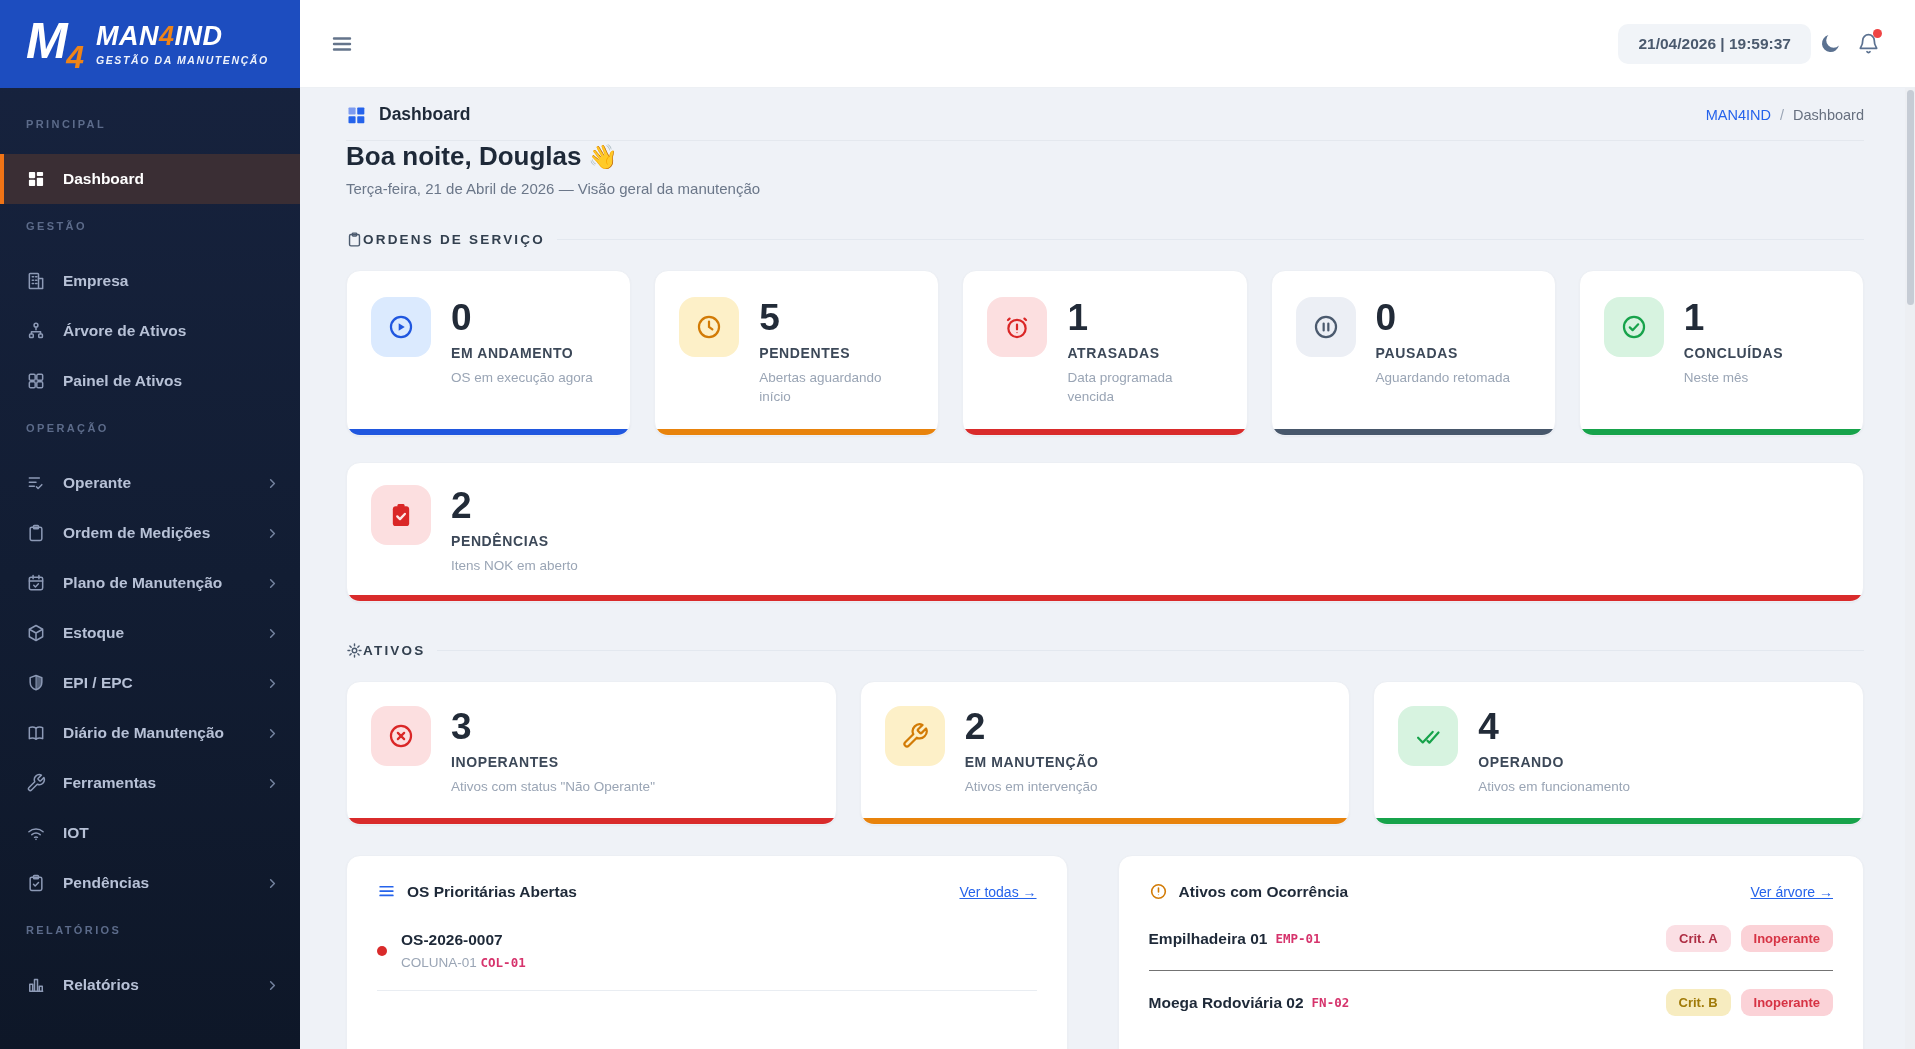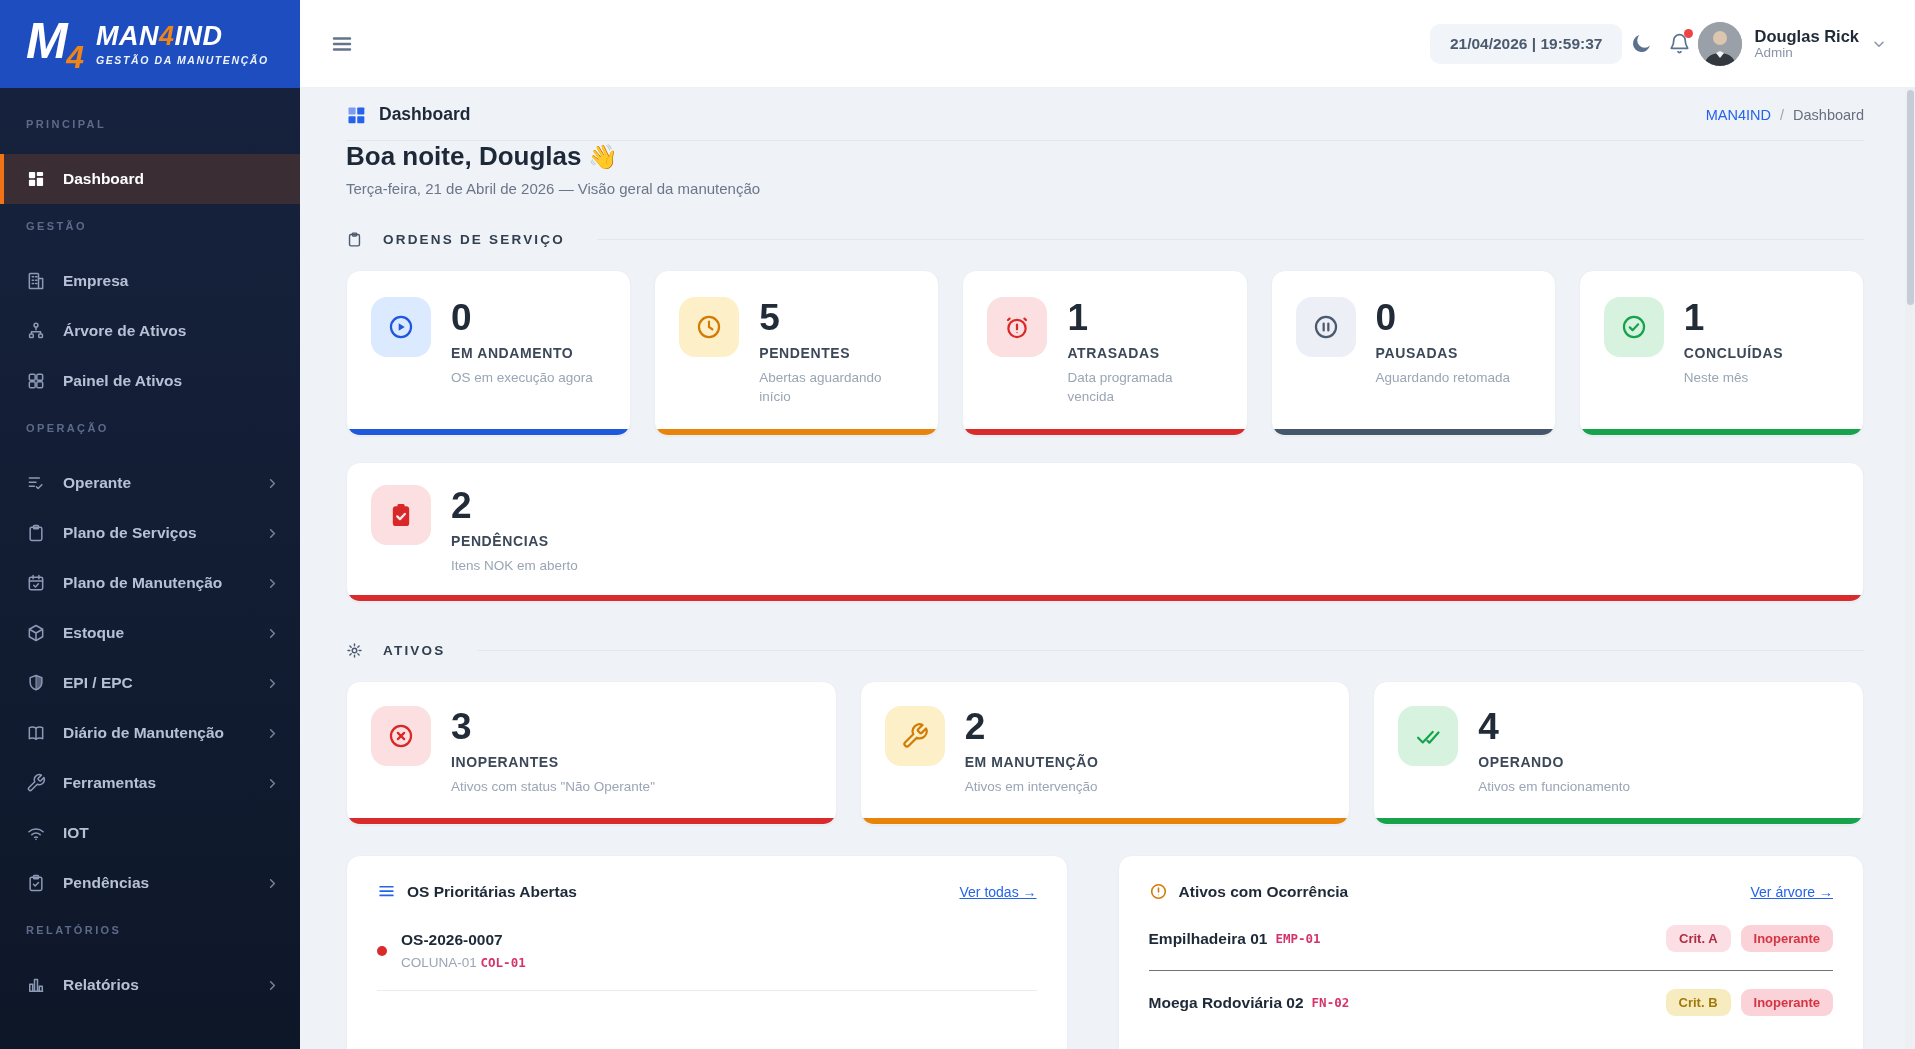--- a/index.html
+++ b/index.html
@@ -55,21 +55,21 @@
   .breadcrumb { margin-left:auto; display:flex; align-items:center; gap:9px; font-size:14.5px; }
   .bc-root { color:#2563eb; text-decoration:none; }
   .bc-sep { color:#9aa5b5; }
   .bc-current { color:#67707f; }
   .head-divider { height:1px; background:#e4e8ee; margin-top:15px; }
 
   .greeting { font-size:26px; font-weight:800; color:#1e2938; }
   .greeting .wave { font-size:24px; }
   .greeting-sub { margin-top:8px; font-size:15px; color:#6b7789; }
 
-  .section-head { display:flex; align-items:center; gap:20px; margin-top:34px; }
+  .section-head { display:flex; align-items:center; gap:0; margin-top:34px; }
   .section-head .sh-icon { color:#4b5a6e; display:flex; }
   .section-head .sh-title { font-size:13.5px; font-weight:700; letter-spacing:2.2px; color:#33404f; }
   .section-head .sh-line { flex:1; height:1px; background:#e3e8ef; margin-left:12px; }
 
   .cards-5 { margin-top:22px; display:grid; grid-template-columns:repeat(5,1fr); gap:23px; }
   .cards-3 { margin-top:22px; display:grid; grid-template-columns:repeat(3,1fr); gap:23px; }
 
   .stat-card { background:#ffffff; border:1px solid #eceff4; border-radius:14px; display:flex; flex-direction:column; min-height:166px; overflow:hidden; box-shadow:0 1px 2px rgba(15,23,42,0.04); }
   .stat-card.h140 { min-height:140px; }
   .stat-card.h144 { min-height:144px; }
@@ -203,21 +203,21 @@
           </span>
       </div>
 
       <div class="nav-item">
         <span class="ni-icon">
           <svg viewBox="0 0 24 24" fill="none" stroke="currentColor" stroke-width="1.8" stroke-linejoin="round">
               <rect x="5" y="5" width="14" height="16" rx="2"></rect>
               <rect x="9" y="3" width="6" height="4" rx="1"></rect>
             </svg>
         </span>
-        <span class="ni-label">Plano de Serviços</span>
+        <span class="ni-label">Ordem de Medições</span>
         <span class="ni-chevron">
             <svg viewBox="0 0 24 24" fill="none" stroke="currentColor" stroke-width="2.4" stroke-linecap="round" stroke-linejoin="round">
               <path d="M9 6l6 6-6 6"></path>
             </svg>
           </span>
       </div>
 
       <div class="nav-item">
         <span class="ni-icon">
           <svg viewBox="0 0 24 24" fill="none" stroke="currentColor" stroke-width="1.8" stroke-linecap="round" stroke-linejoin="round">
@@ -354,39 +354,20 @@
             <path d="M20.8 14.2A9 9 0 1 1 9.8 3.2a7.2 7.2 0 0 0 11 11z" fill="currentColor"></path>
           </svg>
       </button>
       <button class="icon-btn">
         <svg viewBox="0 0 24 24" fill="none" stroke="currentColor" stroke-width="1.8" stroke-linecap="round" stroke-linejoin="round">
             <path d="M18 8.7a6 6 0 0 0-12 0c0 6-2.5 6.8-2.5 8.3h17c0-1.5-2.5-2.3-2.5-8.3"></path>
             <path d="M10.4 20.5a1.8 1.8 0 0 0 3.2 0"></path>
           </svg>
         <span class="bell-dot"></span>
       </button>
-      <div class="user-chip">
-        <div class="avatar">
-          <svg viewBox="0 0 44 44">
-              <rect width="44" height="44" fill="#9aa0a7"></rect>
-              <circle cx="22" cy="16" r="7" fill="#dcc6ae"></circle>
-              <path d="M6 44c1.5-10 9-13 16-13s14.5 3 16 13z" fill="#33383f"></path>
-              <path d="M18 31l4 5 4-5-4-2z" fill="#f1f3f5"></path>
-            </svg>
-        </div>
-        <div>
-          <div class="user-name">Douglas Rick</div>
-          <div class="user-role">Admin</div>
-        </div>
-        <span class="user-caret">
-          <svg width="16" height="16" viewBox="0 0 24 24" fill="none" stroke="currentColor" stroke-width="2.2" stroke-linecap="round" stroke-linejoin="round">
-              <path d="M6 9.5l6 6 6-6"></path>
-            </svg>
-        </span>
-      </div>
     </div>
   </header>
 
   <main class="main">
 
     <div class="page-head">
       <div class="page-title-wrap">
         <span class="pt-icon">
           <svg width="20" height="20" viewBox="0 0 24 24">
               <rect x="3" y="3" width="8.5" height="8.5" rx="1" fill="#7d9bf0"></rect>

